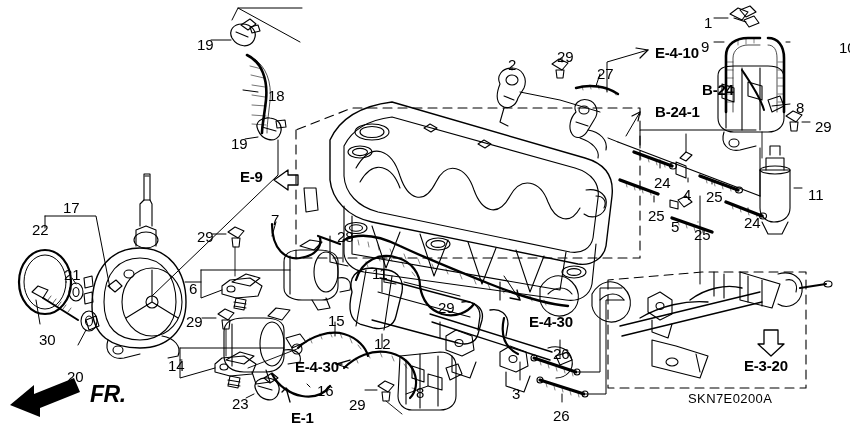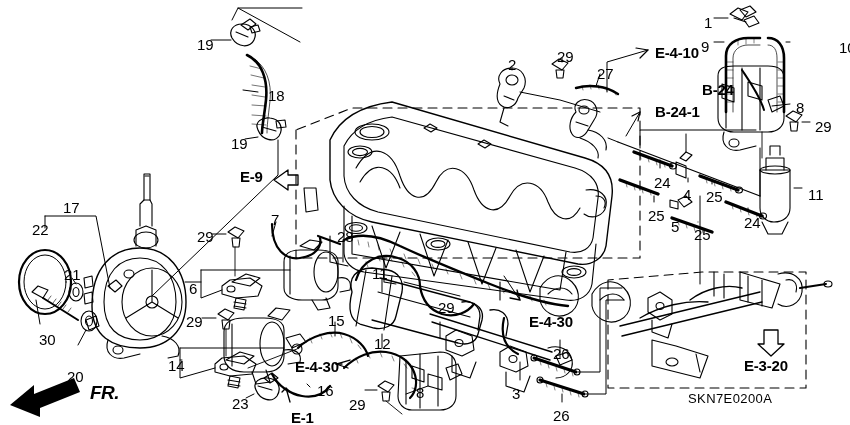--- a/index.html
+++ b/index.html
@@ -16,21 +16,21 @@
     position:absolute;
     font-family:"Liberation Sans",sans-serif;
     color:#000;
     white-space:nowrap;
     line-height:1;
     -webkit-font-smoothing:none;
   }
   .num{font-size:15px;font-weight:400;}
   .ref{font-size:15px;font-weight:bold;letter-spacing:-0.2px;}
   .code{font-size:13px;font-weight:400;letter-spacing:0.4px;}
-  .fr{font-size:19px;font-weight:bold;font-style:italic;letter-spacing:-0.5px;}
+  .fr{font-size:23px;font-weight:bold;font-style:italic;letter-spacing:-0.5px;}
 </style>
 </head>
 <body>
 
 <div id="sheet">
 
   <svg id="art" viewBox="0 0 850 425" xmlns="http://www.w3.org/2000/svg">
     <g fill="none" stroke="#000" stroke-width="1.1" stroke-linecap="round" stroke-linejoin="round">
 
       <g>

